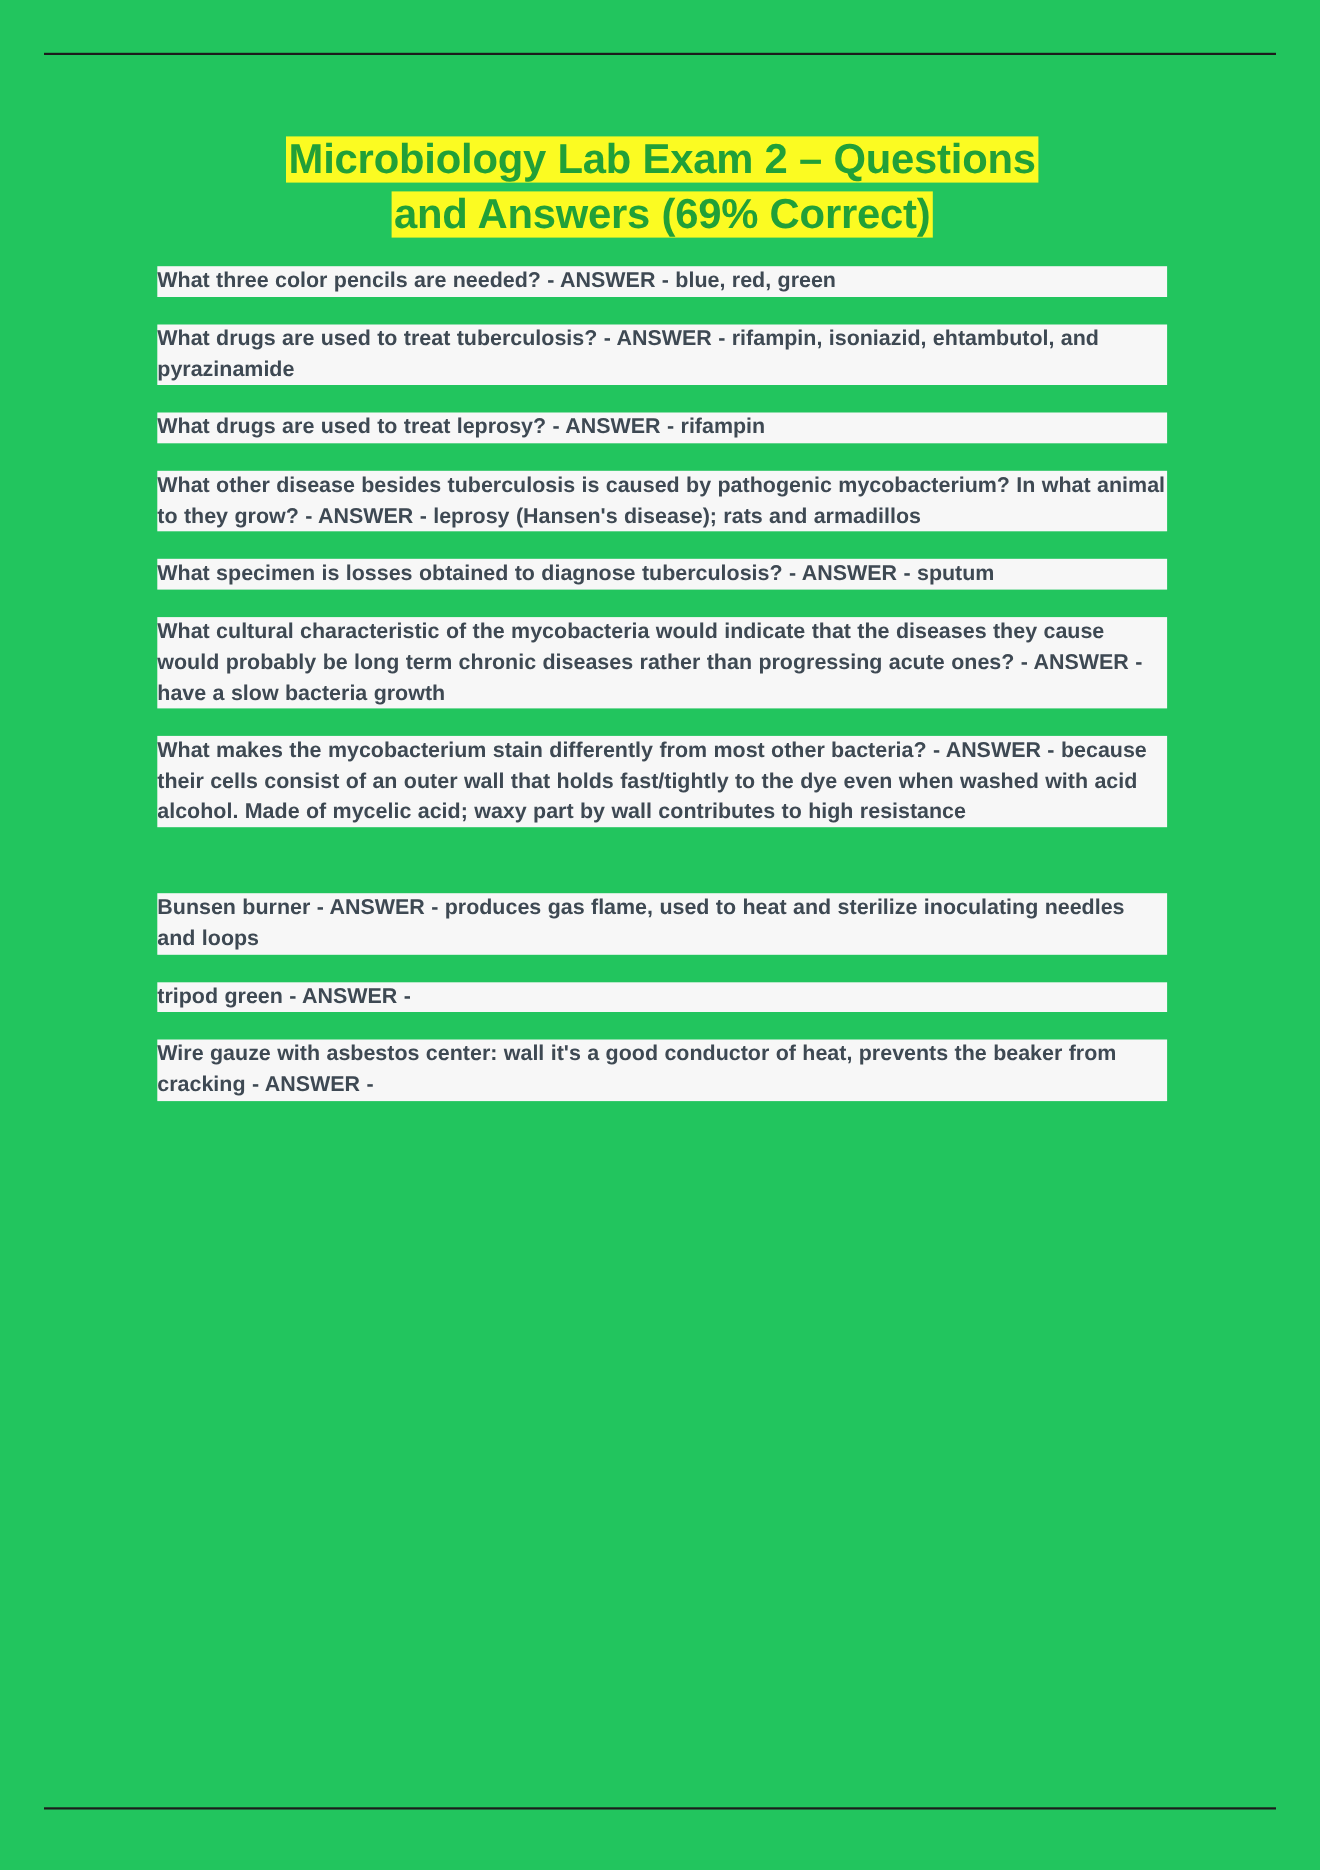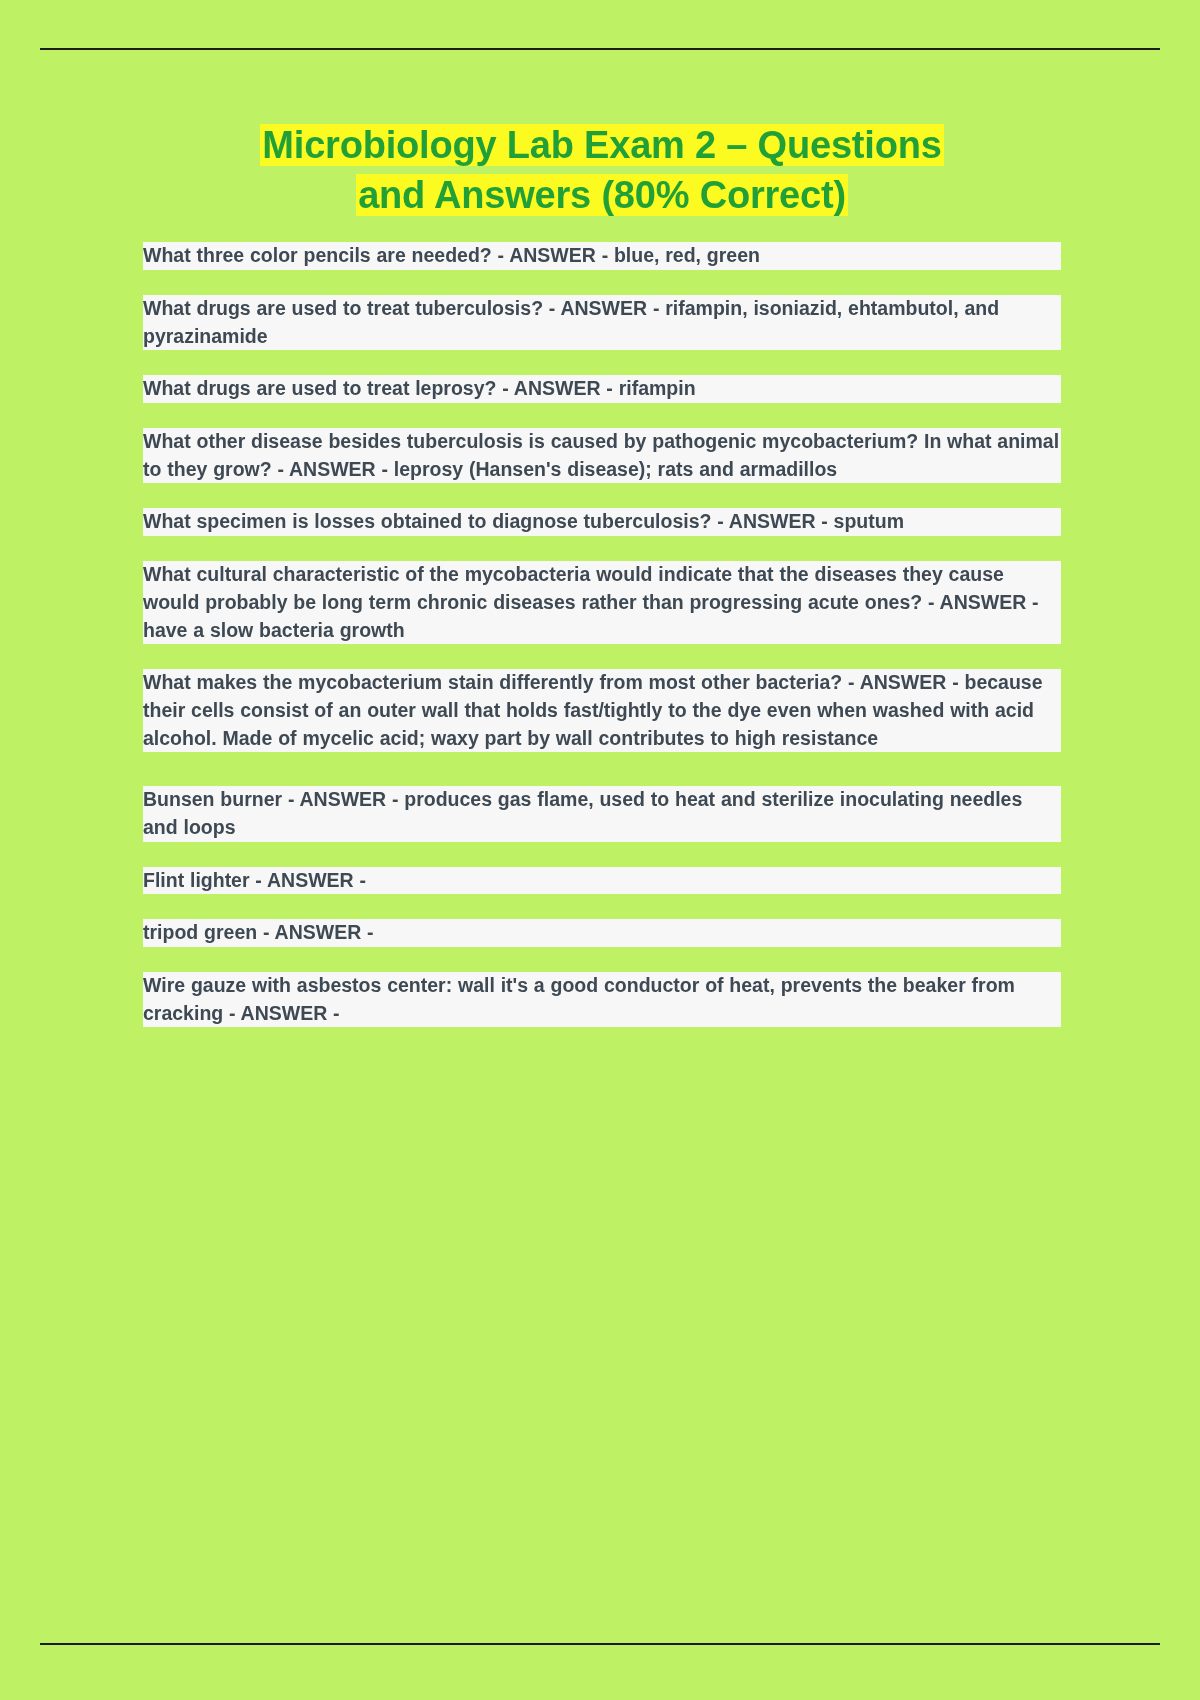--- a/index.html
+++ b/index.html
@@ -4,21 +4,21 @@
 <style>
   html, body {
     margin: 0;
     padding: 0;
     background: #ffffff;
   }
   .page {
     position: relative;
     width: 1200px;
     height: 1700px;
-    background: #bef264;
+    background: #22c55e;
     font-family: "Liberation Sans", sans-serif;
     box-sizing: border-box;
     overflow: hidden;
   }
   .rule {
     position: absolute;
     left: 40px;
     right: 40px;
     height: 2px;
     background: #1c1c1c;
@@ -55,47 +55,46 @@
     line-height: 1.42;
     color: #3e4953;
     background: #f7f7f7;
     margin: 0 0 25px 0;
     padding: 0;
     text-align: left;
     word-spacing: 0.4px;
     font-weight: bold;
   }
   .qa.spacer-after {
-    margin-bottom: 34px;
+    margin-bottom: 60px;
   }
 </style>
 </head>
 <body>
 
 <div class="page">
 
   <div class="rule rule-top"></div>
 
   <div class="content">
 
     <h1 class="doc-title">
       <span class="hl">Microbiology Lab Exam 2 – Questions</span><br>
-      <span class="hl">and Answers (80% Correct)</span>
+      <span class="hl">and Answers (69% Correct)</span>
     </h1>
 
     <div class="qa-list">
       <p class="qa">What three color pencils are needed? - ANSWER - blue, red, green</p>
       <p class="qa">What drugs are used to treat tuberculosis? - ANSWER - rifampin, isoniazid, ehtambutol, and pyrazinamide</p>
       <p class="qa">What drugs are used to treat leprosy? - ANSWER - rifampin</p>
       <p class="qa">What other disease besides tuberculosis is caused by pathogenic mycobacterium? In what animal to they grow? - ANSWER - leprosy (Hansen's disease); rats and armadillos</p>
       <p class="qa">What specimen is losses obtained to diagnose tuberculosis? - ANSWER - sputum</p>
       <p class="qa">What cultural characteristic of the mycobacteria would indicate that the diseases they cause would probably be long term chronic diseases rather than progressing acute ones? - ANSWER - have a slow bacteria growth</p>
       <p class="qa spacer-after">What makes the mycobacterium stain differently from most other bacteria? - ANSWER - because their cells consist of an outer wall that holds fast/tightly to the dye even when washed with acid alcohol. Made of mycelic acid; waxy part by wall contributes to high resistance</p>
       <p class="qa">Bunsen burner - ANSWER - produces gas flame, used to heat and sterilize inoculating needles and loops</p>
-      <p class="qa">Flint lighter - ANSWER -</p>
       <p class="qa">tripod green - ANSWER -</p>
       <p class="qa">Wire gauze with asbestos center: wall it's a good conductor of heat, prevents the beaker from cracking - ANSWER -</p>
     </div>
 
   </div>
 
   <div class="rule rule-bottom"></div>
 
 </div>
 

